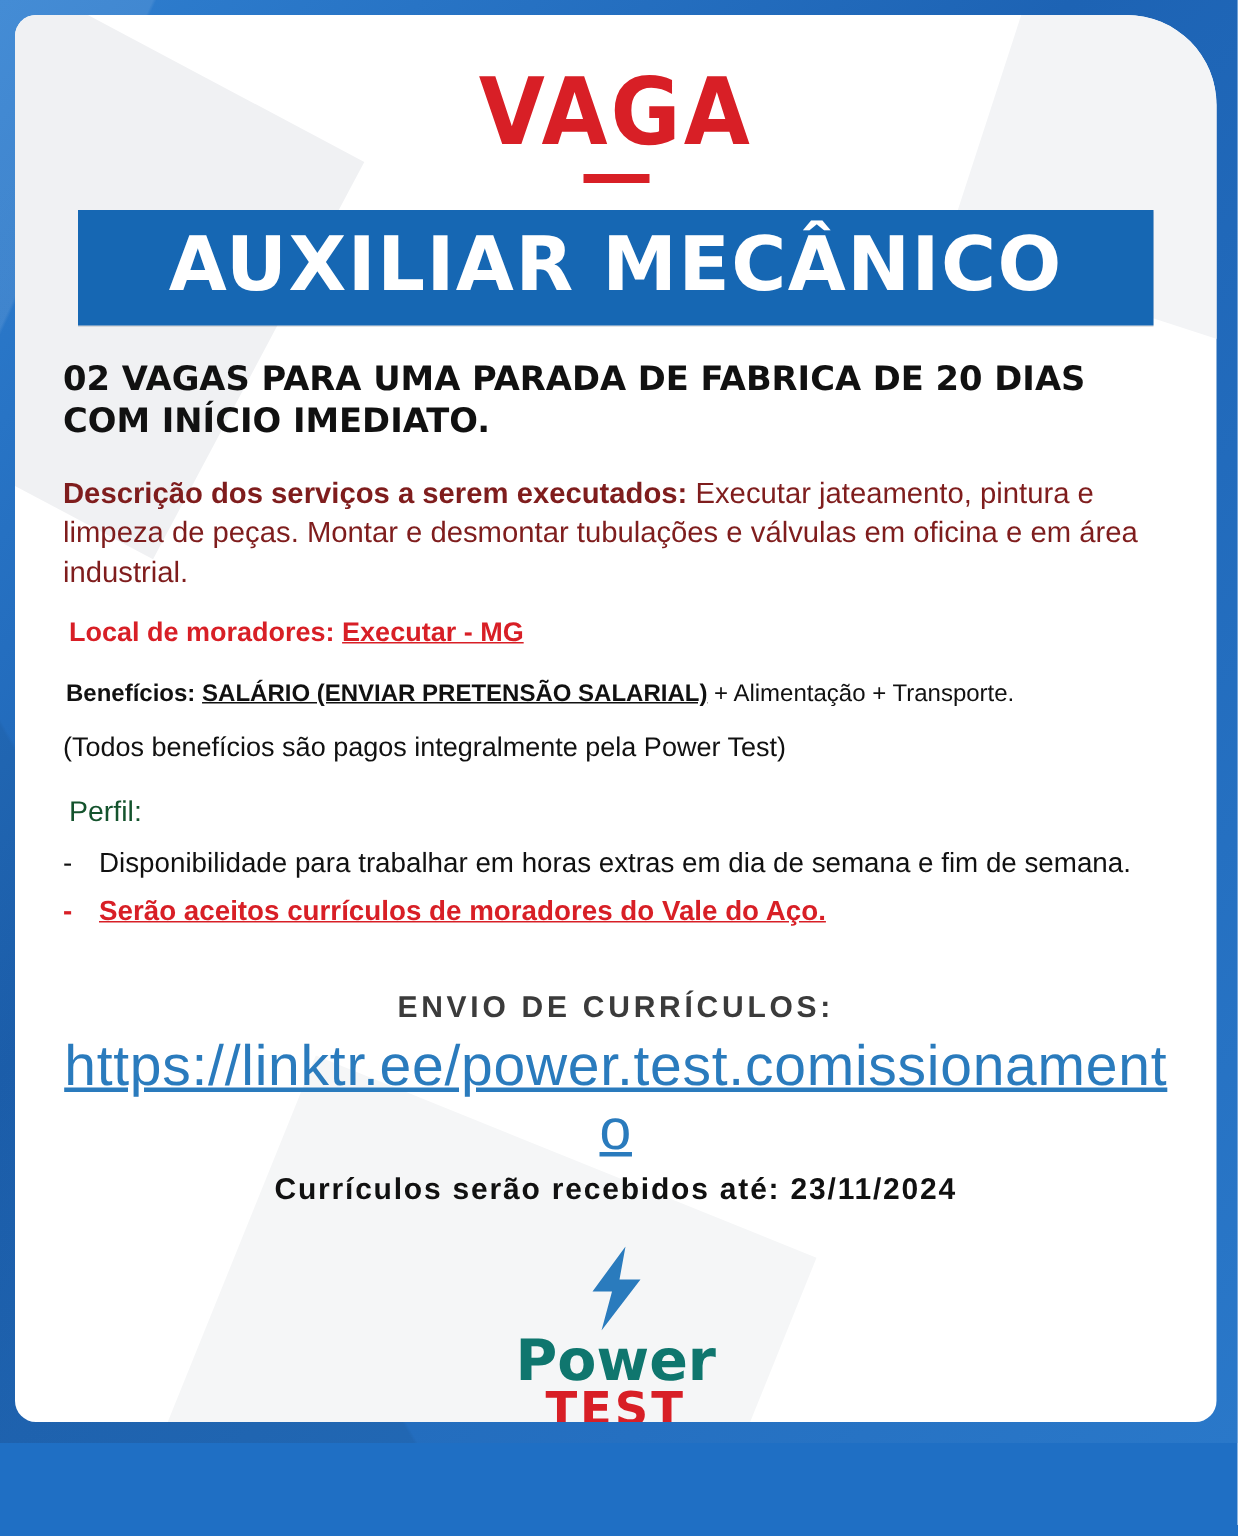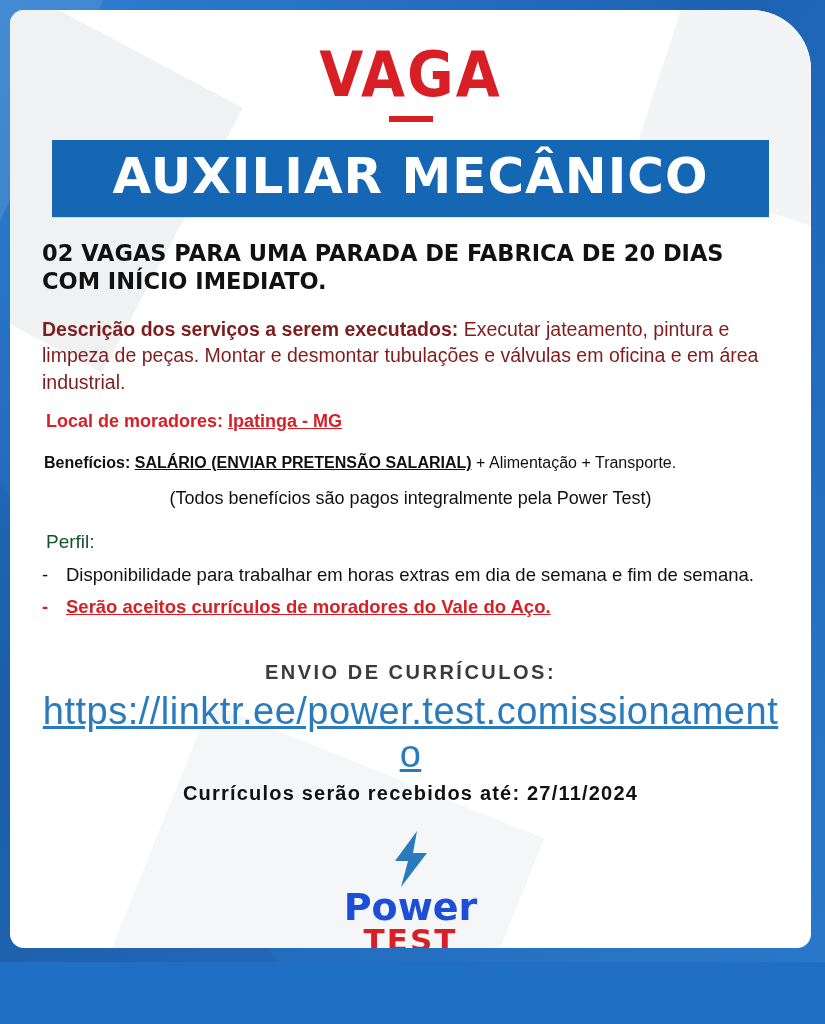--- a/index.html
+++ b/index.html
@@ -132,21 +132,20 @@
     margin: 0 6px 14px 8px;
     line-height: 1.35;
   }
   .benef .lbl { font-weight: bold; }
   .benef .sal { font-weight: bold; text-decoration: underline; }
 
   .benef-note {
     font-size: 18px;
     color: #111111;
     margin: 0 6px 22px 6px;
-    text-align: center;
   }
 
   .perfil-title {
     font-weight: normal;
     font-size: 19px;
     color: #14532d;
     margin: 0 6px 10px 10px;
   }
 
   .bullet {
@@ -195,21 +194,21 @@
   
   .logo-wrap {
     margin-top: 26px;
     text-align: center;
   }
   .bolt { display: block; margin: 0 auto 2px auto; }
   .logo-power {
     font-family: "DejaVu Sans", sans-serif;
     font-weight: bold;
     font-size: 38px;
-    color: #1d4ed8;
+    color: #0f766e;
     letter-spacing: 0px;
     line-height: 0.95;
   }
   .logo-test {
     font-family: "DejaVu Sans", sans-serif;
     font-weight: bold;
     font-size: 31px;
     color: #d81f26;
     letter-spacing: 2px;
     line-height: 1;
@@ -237,21 +236,21 @@
       </div>
 
       <div class="lead">02 VAGAS PARA UMA PARADA DE FABRICA DE 20 DIAS COM INÍCIO IMEDIATO.</div>
 
       <div class="para">
         <b>Descrição dos serviços a serem executados:</b><span> Executar jateamento, pintura e limpeza de peças. Montar e desmontar tubulações e válvulas em oficina e em área industrial.</span>
       </div>
 
       <div class="local">
         <span>Local de moradores:</span>
-        <span class="place">Ipatinga - MG</span>
+        <span class="place">Executar - MG</span>
       </div>
 
       <div class="benef">
         <span class="lbl">Benefícios:</span>
         <span class="sal">SALÁRIO (ENVIAR PRETENSÃO SALARIAL)</span><span> + Alimentação + Transporte.</span>
       </div>
 
       <div class="benef-note">(Todos benefícios são pagos integralmente pela Power Test)</div>
 
       <div class="perfil-title">Perfil:</div>
@@ -262,21 +261,21 @@
       </div>
 
       <div class="bullet red">
         <span class="dash">-</span>
         <span class="txt">Serão aceitos currículos de moradores do Vale do Aço.</span>
       </div>
 
       <div class="cta">
         <div class="cta-label">ENVIO DE CURRÍCULOS:</div>
         <a class="cta-link" href="#">https://linktr.ee/power.test.comissionamento</a>
-        <div class="cta-deadline">Currículos serão recebidos até: 27/11/2024</div>
+        <div class="cta-deadline">Currículos serão recebidos até: 23/11/2024</div>
       </div>
 
       <div class="logo-wrap">
         <svg class="bolt" width="48" height="56" viewBox="0 0 48 56">
           <polygon points="30,0 8,30 21,30 14,56 40,22 26,22" fill="#2a7bbd"></polygon>
         </svg>
         <div class="logo-power">Power</div>
         <div class="logo-test">TEST</div>
       </div>
 

